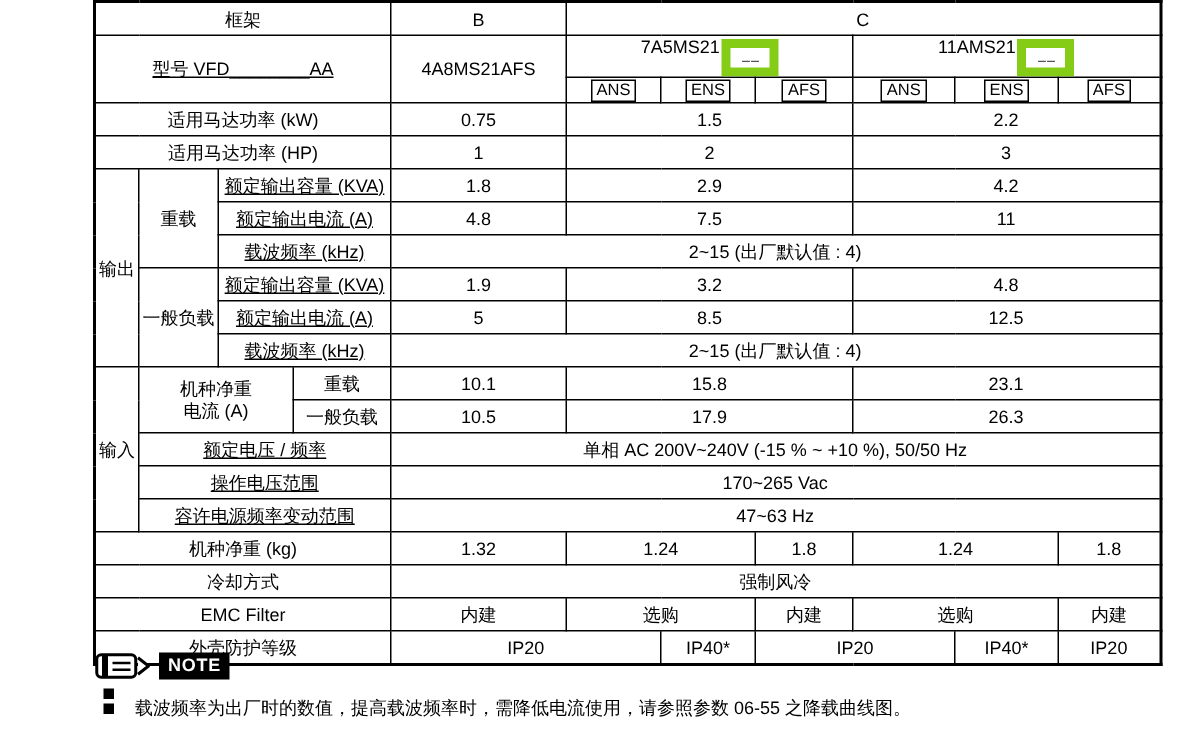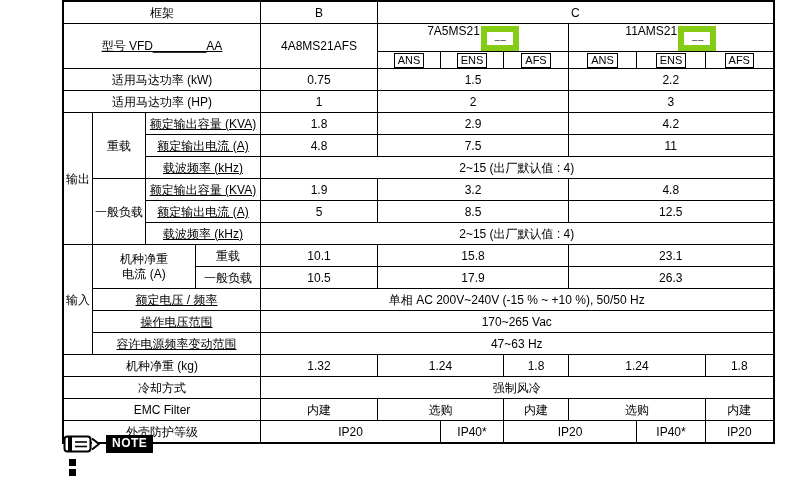--- a/index.html
+++ b/index.html
@@ -205,17 +205,18 @@
         <path d="M29 4.5 L36 10 L29 15.5" fill="#ffffff" stroke="#000000" stroke-width="2" stroke-linejoin="round"></path>
       </svg>
       <span class="note-badge">NOTE</span>
     </div>
     <ul class="note-list">
       <li class="note-item">
         <span class="bullet"></span>
       </li>
       <li class="note-item">
         <span class="bullet"></span>
+        <span>载波频率为出厂时的数值，提高载波频率时，需降低电流使用，请参照参数 06-55 之降载曲线图。</span>
       </li>
     </ul>
   </div>
 
 </div>
 
 </body></html>

